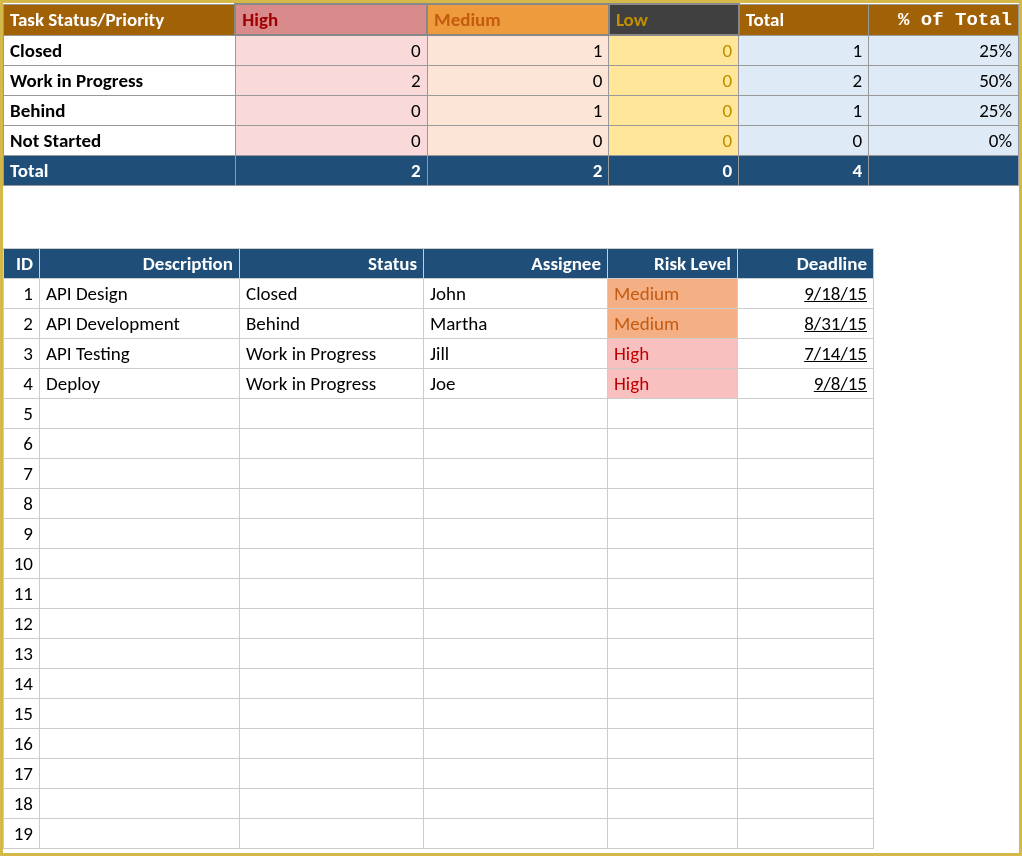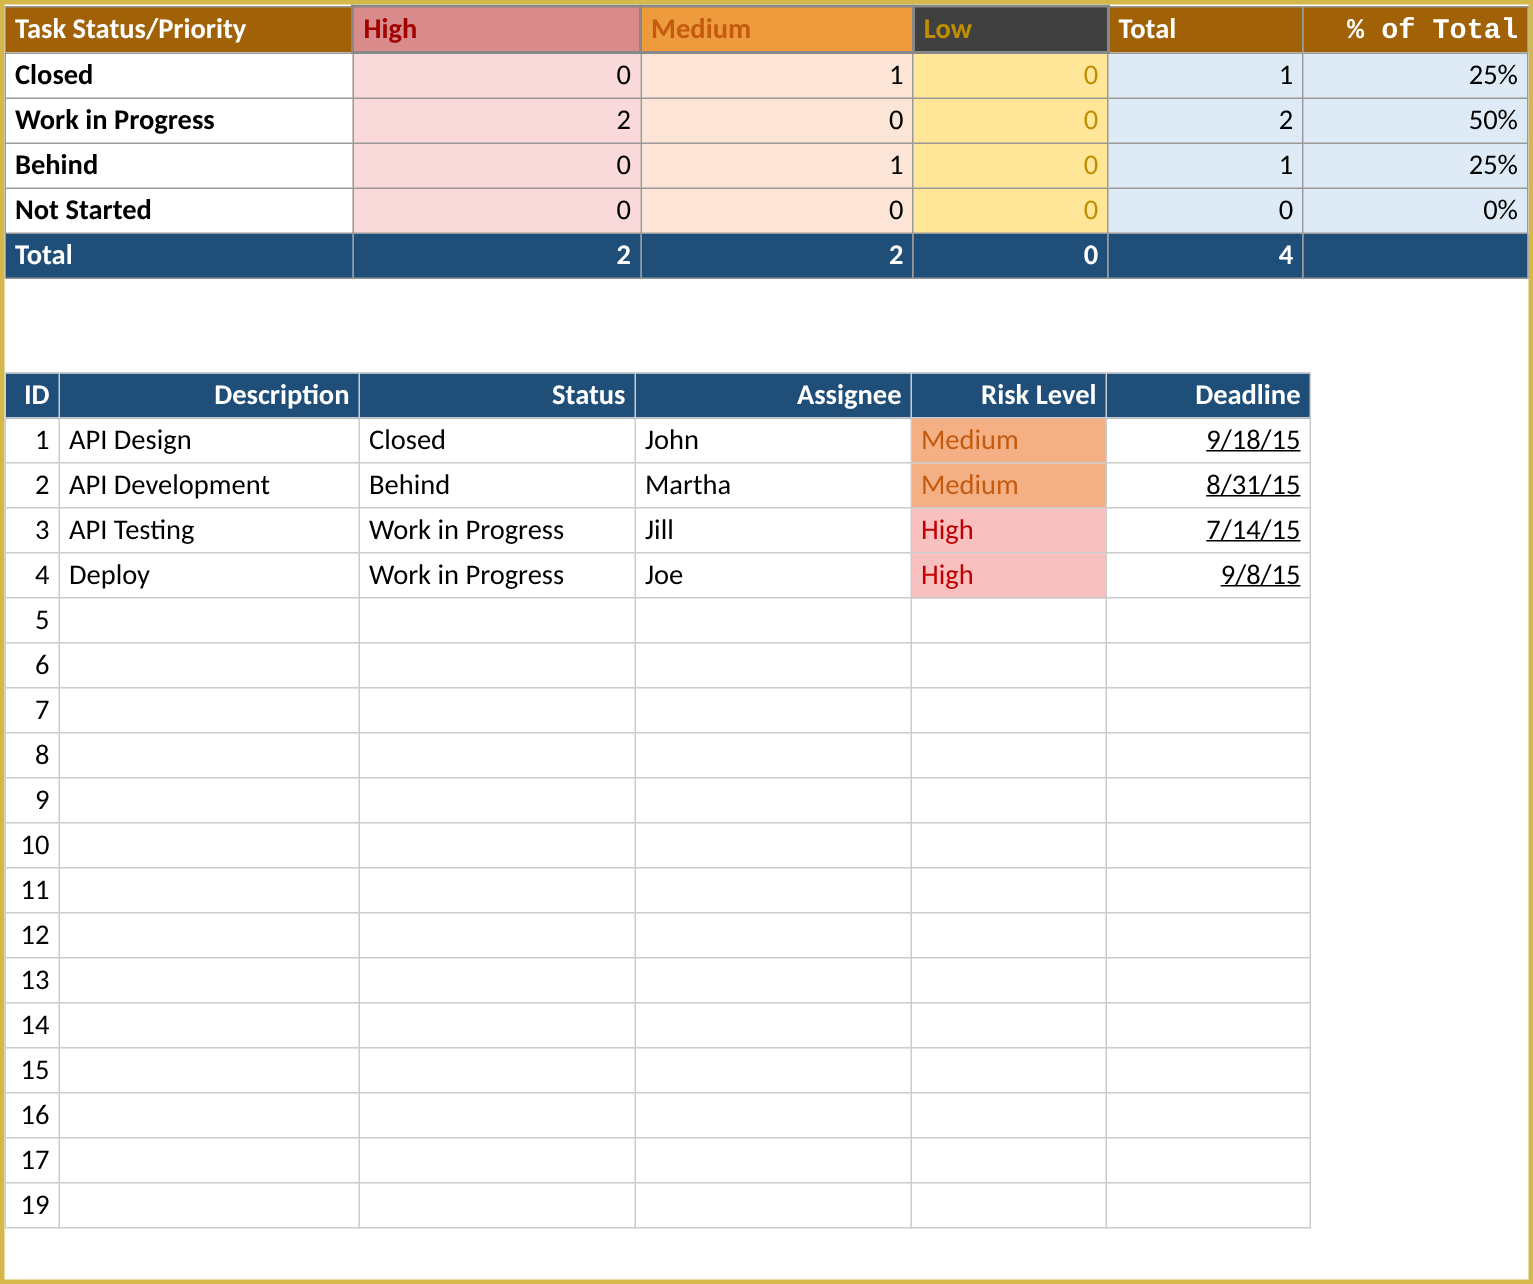--- a/index.html
+++ b/index.html
@@ -317,20 +317,28 @@
       </tr>
       <tr>
         <td class="tc-id">17</td>
         <td class="tc-desc"></td>
         <td class="tc-stat"></td>
         <td class="tc-assg"></td>
         <td class="tc-risk "></td>
         <td class="tc-dead"></td>
       </tr>
       <tr>
+        <td class="tc-id">18</td>
+        <td class="tc-desc"></td>
+        <td class="tc-stat"></td>
+        <td class="tc-assg"></td>
+        <td class="tc-risk "></td>
+        <td class="tc-dead"></td>
+      </tr>
+      <tr>
         <td class="tc-id">19</td>
         <td class="tc-desc"></td>
         <td class="tc-stat"></td>
         <td class="tc-assg"></td>
         <td class="tc-risk "></td>
         <td class="tc-dead"></td>
       </tr>
     </tbody>
 </table>
 

